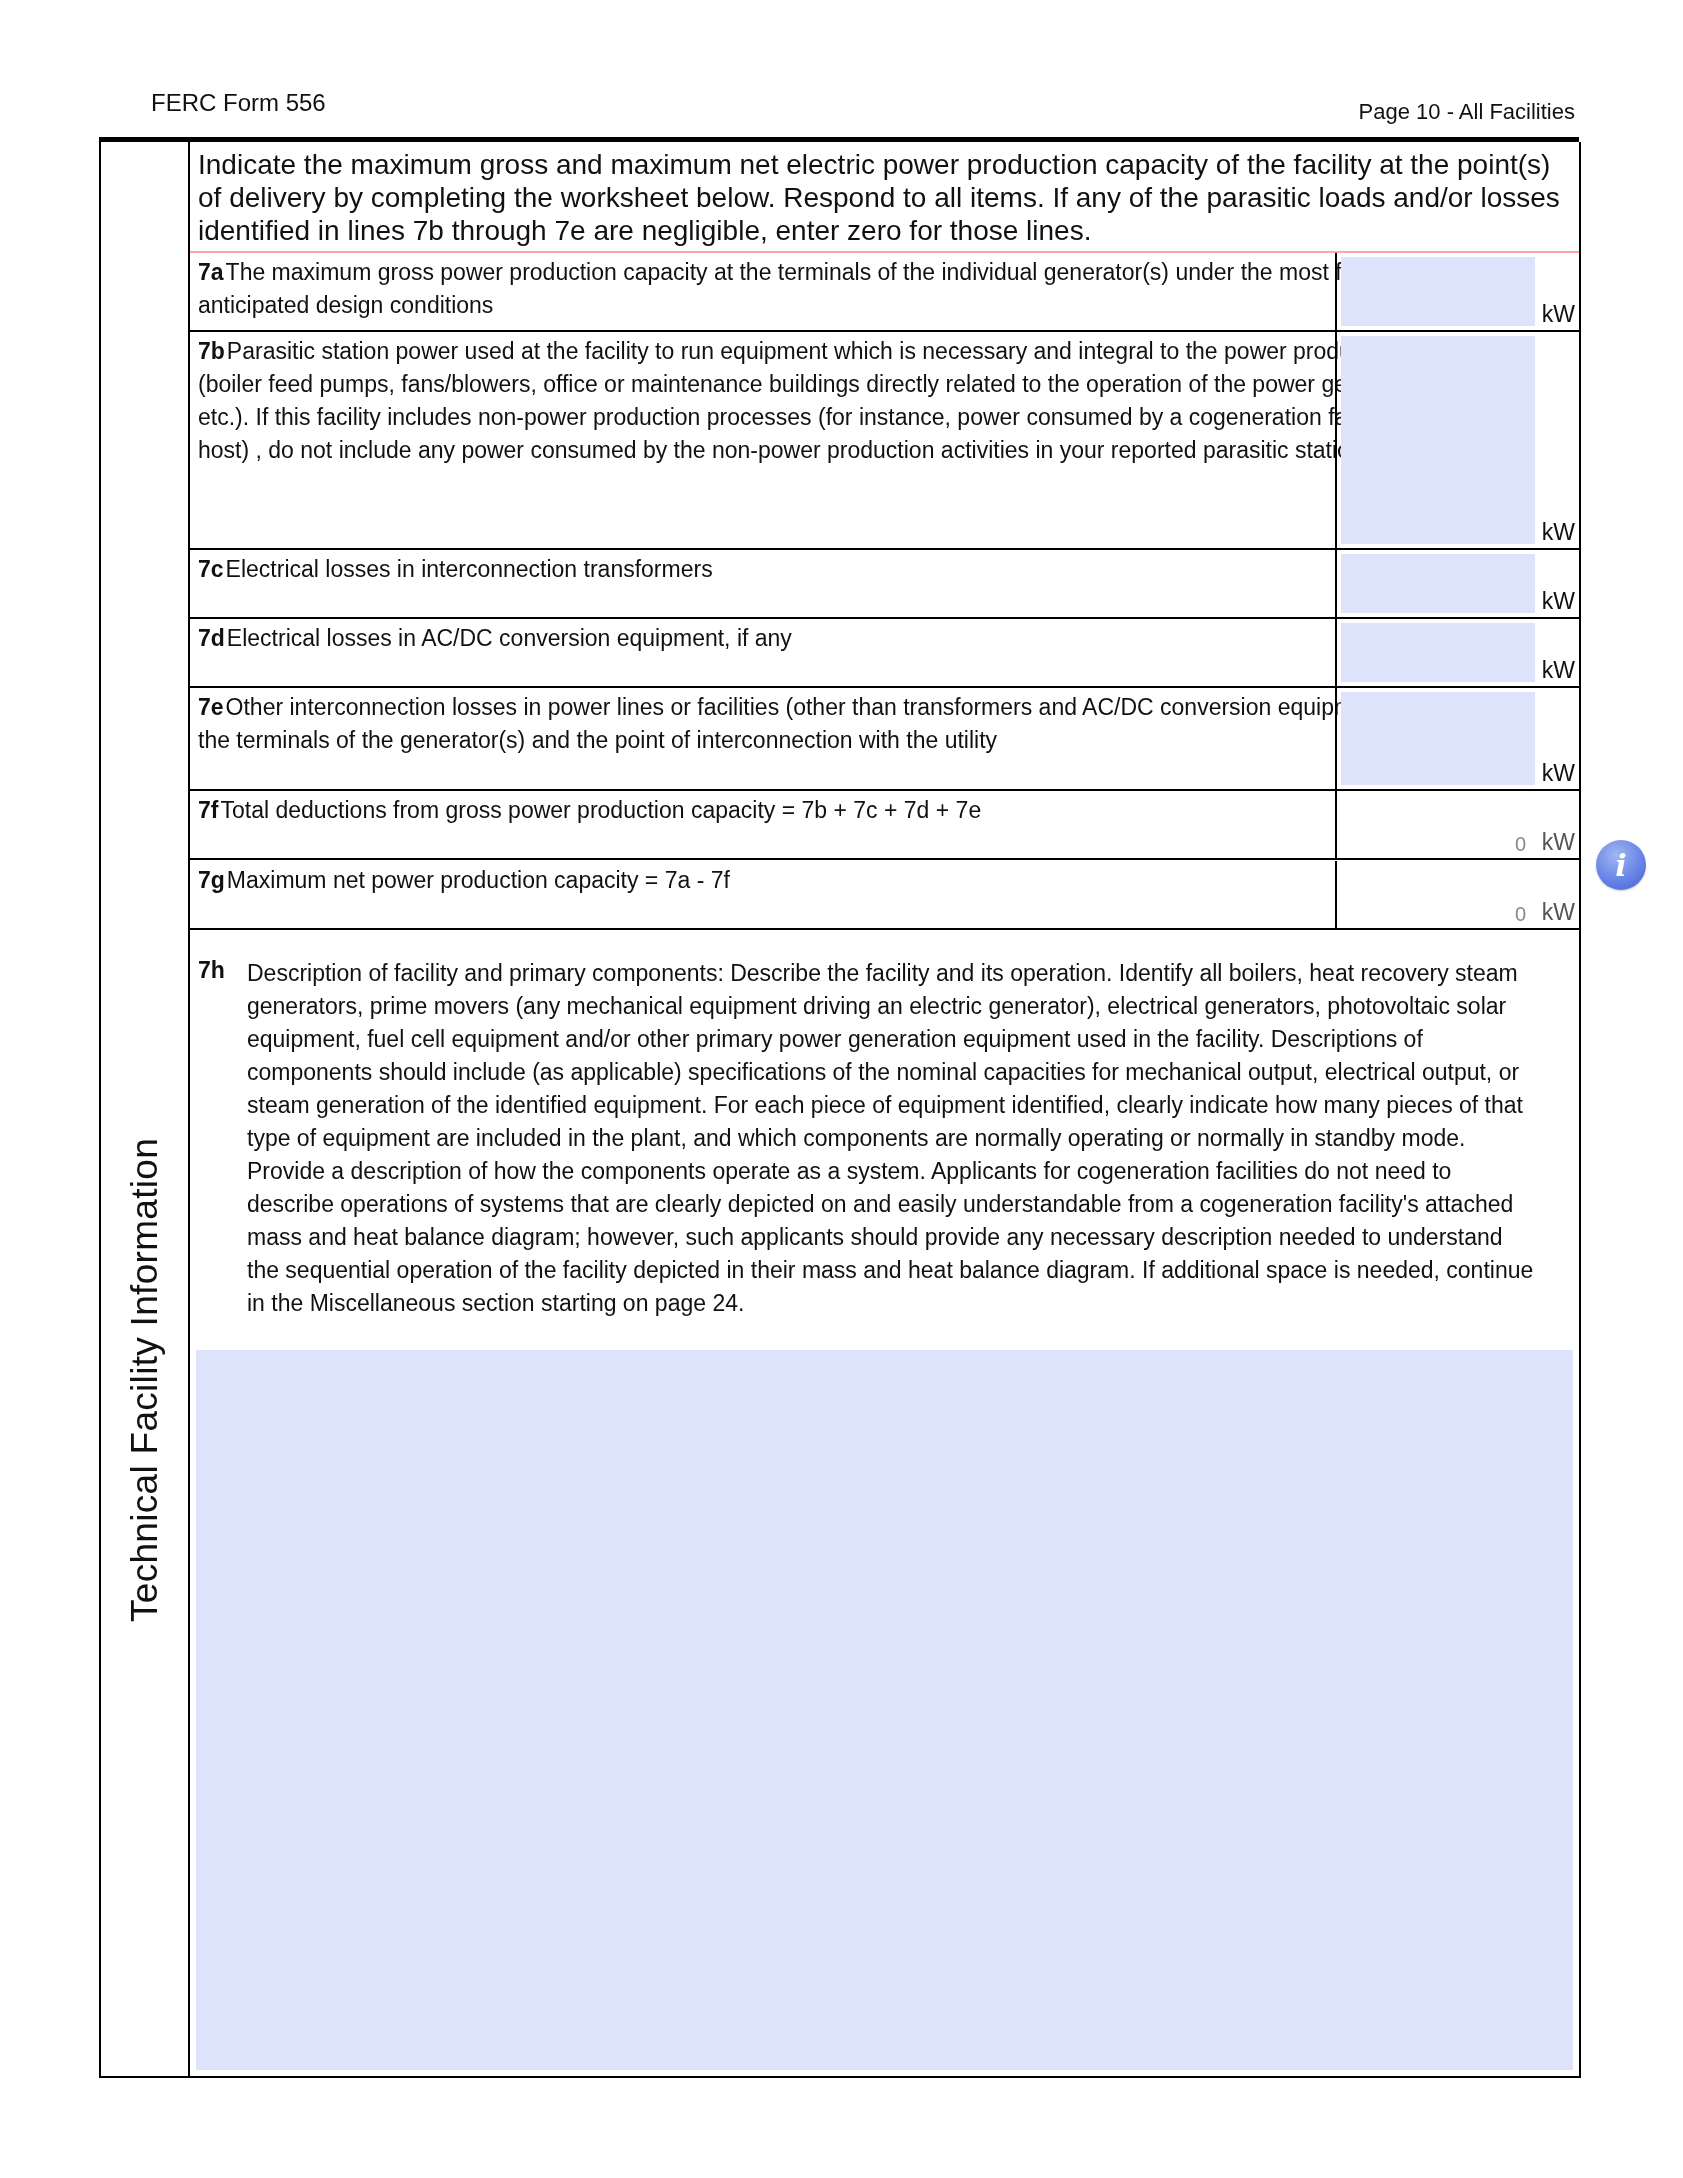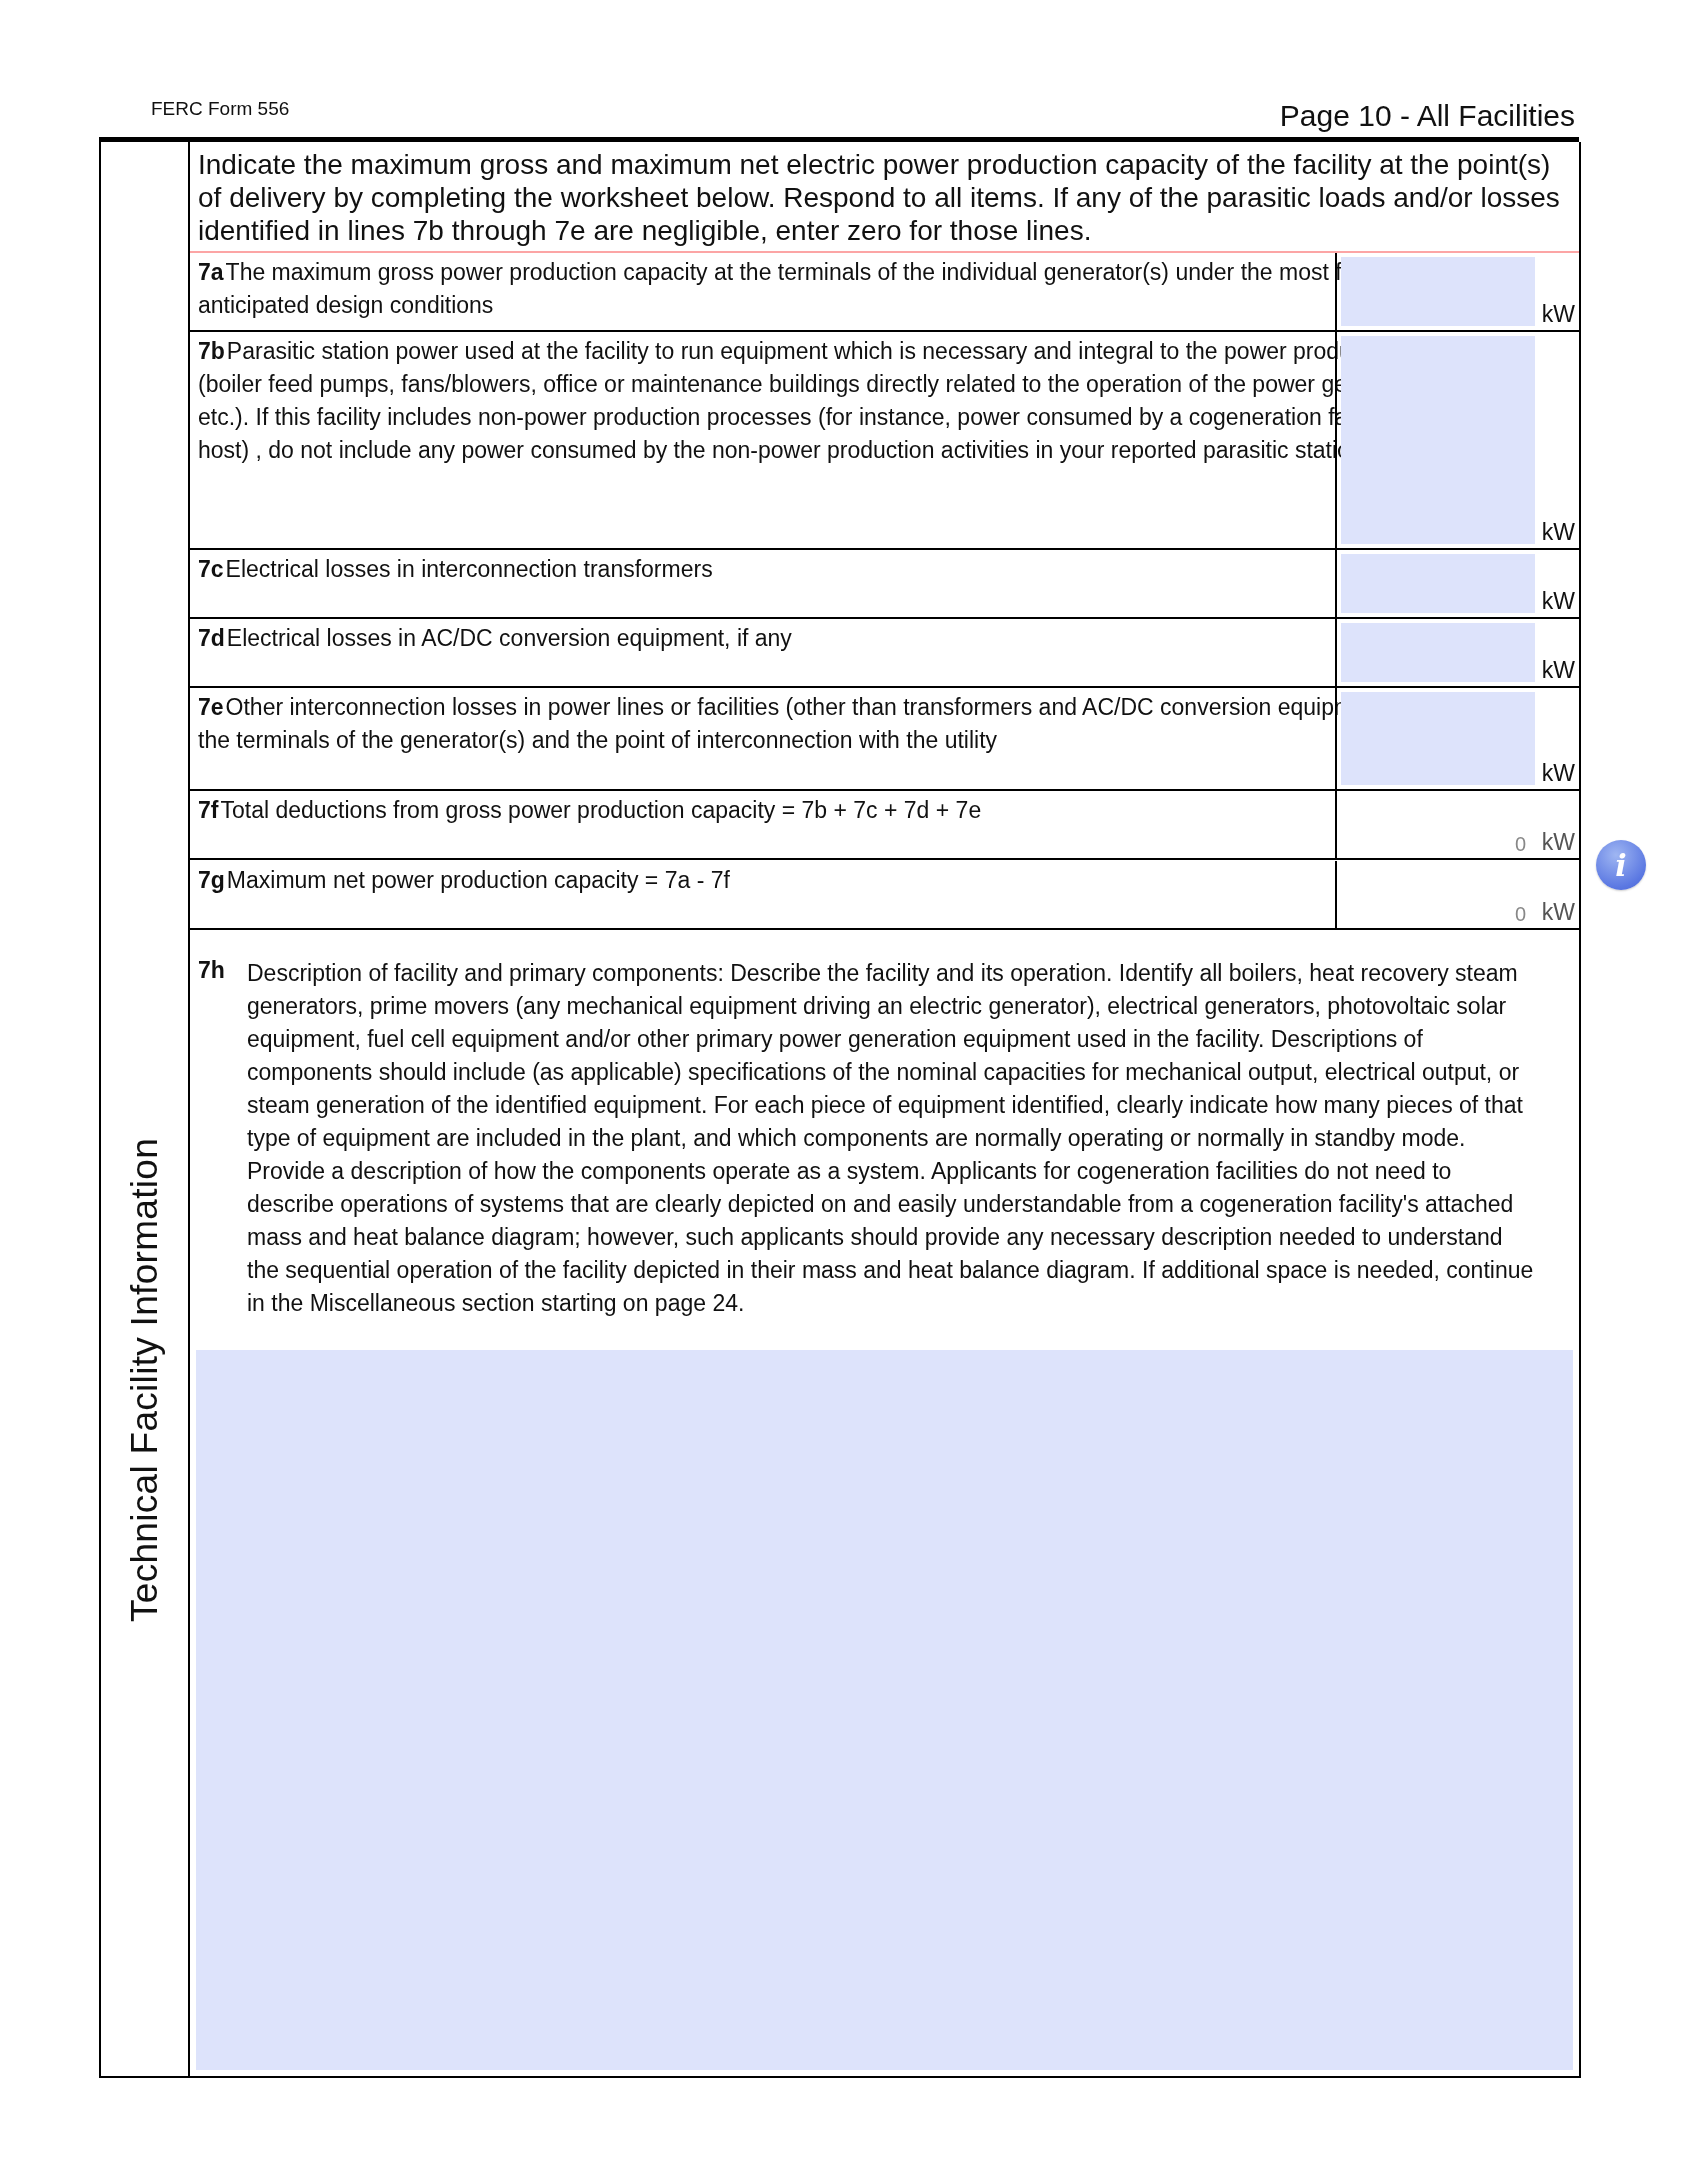--- a/index.html
+++ b/index.html
@@ -1,18 +1,18 @@
 <!DOCTYPE html>
 <html><head>
 <meta charset="utf-8">
 <style>
   html, body { margin: 0; padding: 0; background: #ffffff; }
   body { width: 1683px; height: 2178px; position: relative; font-family: "Liberation Sans", sans-serif; color: #111; overflow: hidden; }
-  .hdr-left { position: absolute; left: 151px; top: 98px; font-size: 19px; }
-  .hdr-right { position: absolute; right: 108px; top: 99px; font-size: 30px; }
+  .hdr-left { position: absolute; left: 151px; top: 89px; font-size: 24px; }
+  .hdr-right { position: absolute; right: 108px; top: 99px; font-size: 22px; }
   .topbar { position: absolute; left: 99px; top: 137px; width: 1480px; height: 5px; background: #000; }
   .frame { position: absolute; left: 99px; top: 142px; width: 1478px; height: 1934px; border-left: 2px solid #000; border-right: 2px solid #000; border-bottom: 2px solid #000; }
   .sidebar { position: absolute; left: 0; top: 0; width: 87px; height: 100%; border-right: 2px solid #000; }
   .side-label { position: absolute; left: 44px; top: 1238px; transform: translate(-50%, -50%) rotate(-90deg); white-space: nowrap; font-size: 37px; letter-spacing: 0.3px; }
   .content { position: absolute; left: 89px; top: 0; right: 0; bottom: 0; }
   .intro { position: absolute; left: 0; top: 0; right: 0; height: 111px; padding: 6px 8px; box-sizing: border-box; font-size: 28px; line-height: 33px; border-bottom: 2px solid #fca5a5; }
   .row { position: absolute; left: 0; right: 0; border-bottom: 2px solid #000; }
   .row .q { position: absolute; left: 8px; top: 3px; width: 1317px; font-size: 23px; line-height: 33px; }
   .row .q b { font-weight: bold; margin-right: 2px; }
   .row .valcell { position: absolute; left: 1145px; top: 0; right: 0; bottom: 0; border-left: 2px solid #000; }

